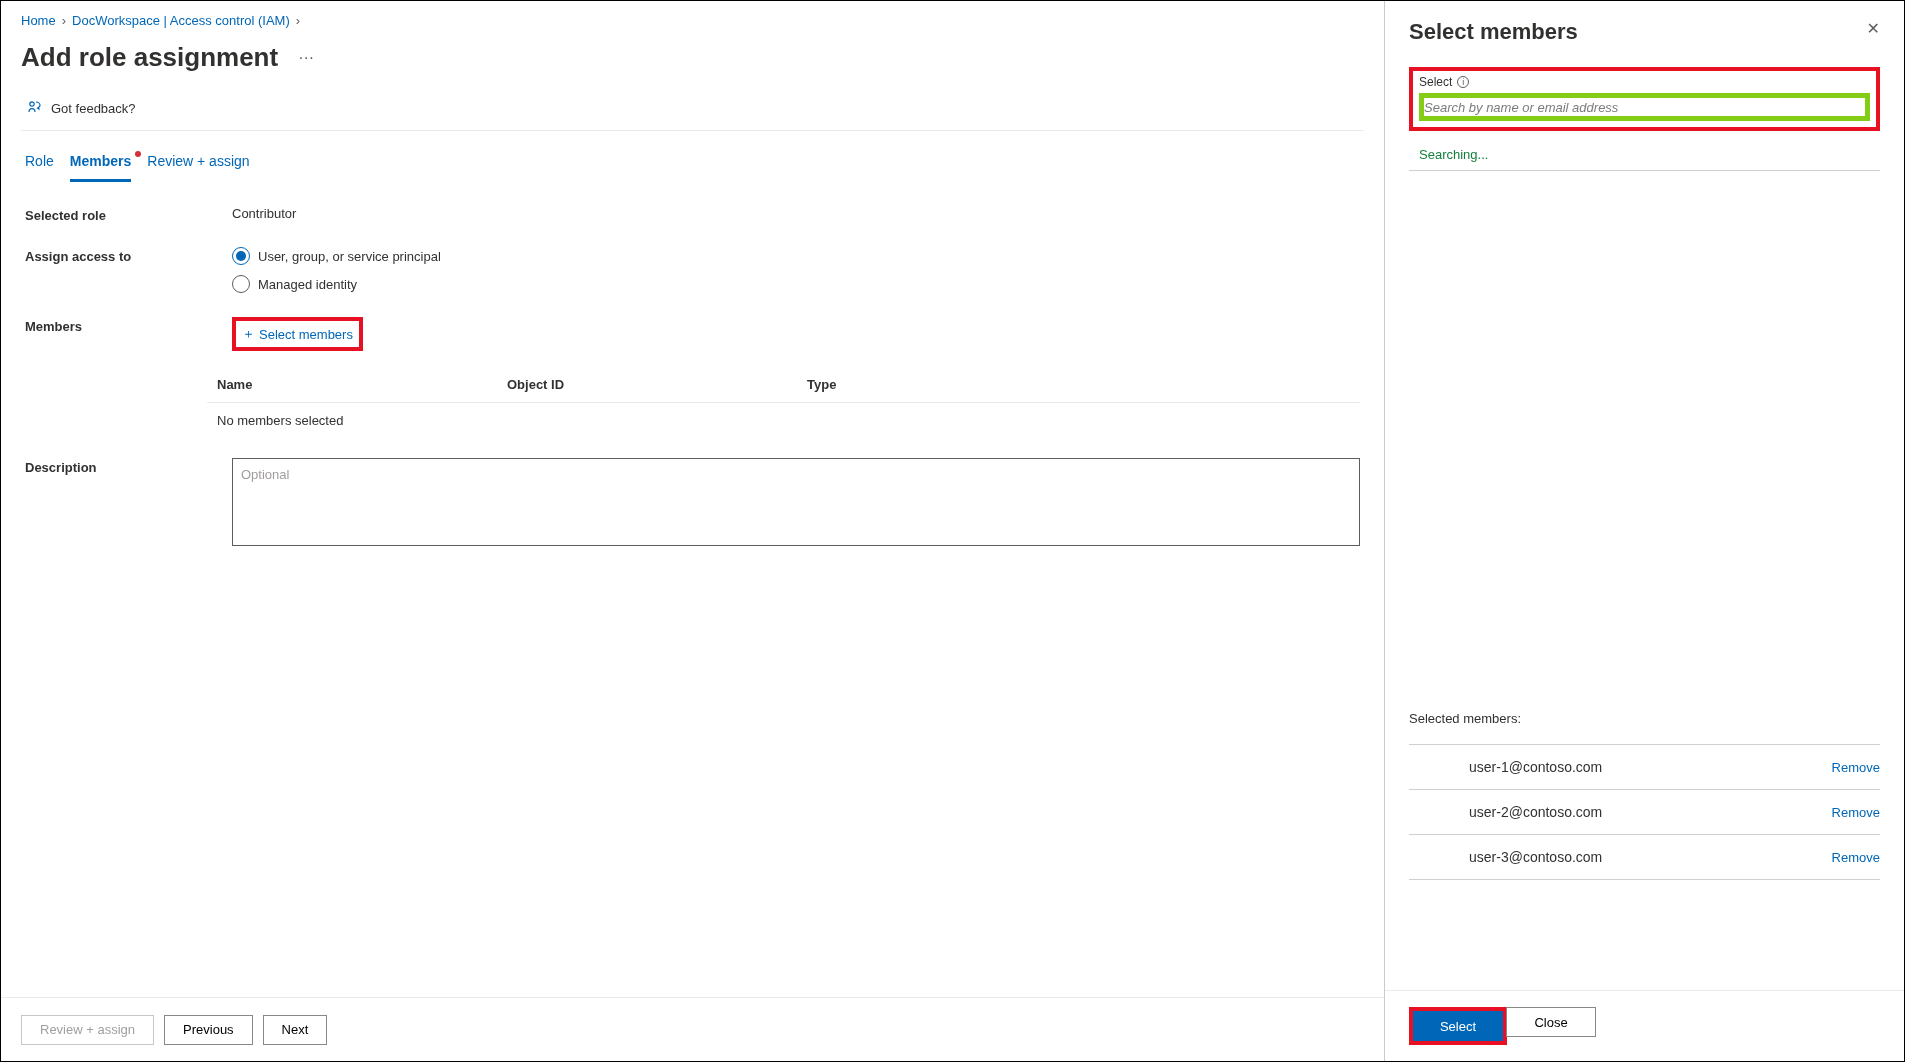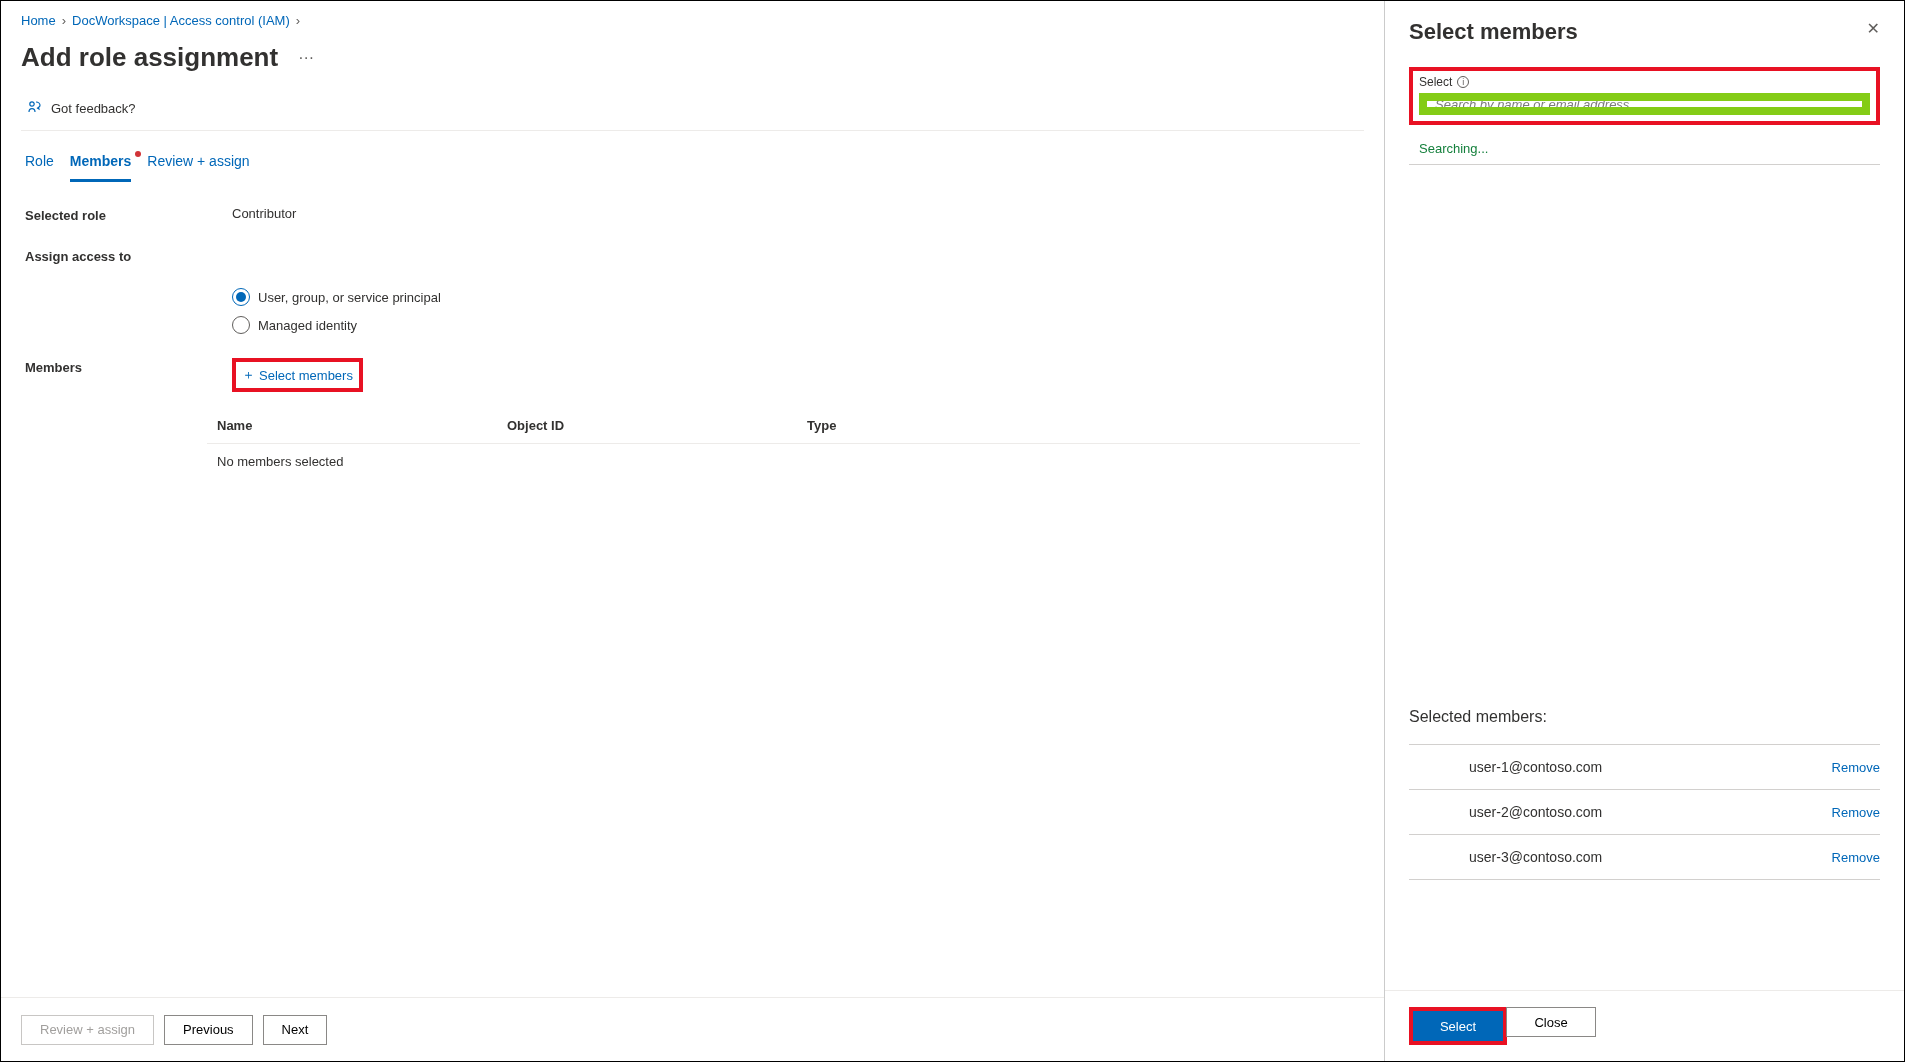--- a/index.html
+++ b/index.html
@@ -24,21 +24,21 @@
 .feedback-bar { display: flex; align-items: center; gap: 8px; padding: 8px 0 12px 6px; border-bottom: 1px solid #edebe9; color: #323130; font-size: 13px; cursor: pointer; }
 .feedback-icon svg { width: 16px; height: 16px; }
 .tabs { display: flex; gap: 16px; padding: 22px 0 0 4px; border-bottom: none; }
 .tab { color: #0067b8; font-size: 14px; padding-bottom: 10px; cursor: pointer; position: relative; }
 .tab.active { font-weight: 600; border-bottom: 3px solid #0067b8; }
 .tab .dot { position: absolute; top: -2px; right: -10px; width: 6px; height: 6px; background: #d13438; border-radius: 50%; }
 .form-area { padding: 24px 4px 0 4px; flex: 1; overflow: auto; }
 .form-row { display: flex; align-items: flex-start; margin-bottom: 24px; gap: 25px; }
 .form-label { width: 182px; font-size: 13px; font-weight: 600; color: #323130; padding-top: 2px; }
 .form-value { flex: 1; font-size: 13px; color: #323130; }
-.radio-group { display: flex; flex-direction: column; gap: 10px; margin-top: 41px; }
+.radio-group { display: flex; flex-direction: column; gap: 10px; }
 .radio-option { display: flex; align-items: center; gap: 8px; cursor: pointer; }
 .radio-outer { width: 18px; height: 18px; border-radius: 50%; border: 1px solid #605e5c; display: flex; align-items: center; justify-content: center; }
 .radio-option.selected .radio-outer { border-color: #0067b8; }
 .radio-inner { width: 10px; height: 10px; border-radius: 50%; background: #0067b8; display: none; }
 .radio-option.selected .radio-inner { display: block; }
 .select-members-link { display: inline-flex; align-items: center; gap: 4px; color: #0067b8; cursor: pointer; font-size: 13px; padding: 4px 6px; }
 .hl-red { border: 4px solid #e81123; display: inline-block; }
 .table-area { margin-left: 182px; margin-top: -8px; margin-bottom: 20px; }
 .table-head { display: flex; padding: 10px 0; border-bottom: 1px solid #edebe9; }
 .th { font-size: 13px; font-weight: 600; }
@@ -54,26 +54,26 @@
 .btn.primary { background: #0067b8; border-color: #0067b8; color: #fff; }
 
 .panel { position: absolute; right: 0; top: 0; bottom: 0; width: 520px; border-left: 1px solid #CBCBCB; background: #fff; display: flex; flex-direction: column; }
 .panel-header { display: flex; justify-content: space-between; align-items: flex-start; padding: 18px 24px 10px 24px; }
 .panel-title { font-size: 22px; font-weight: 600; }
 .close-x { cursor: pointer; color: #605e5c; font-size: 16px; }
 .panel-body { flex: 1; padding: 12px 24px 0 24px; overflow: auto; display: flex; flex-direction: column; }
 .search-block-hl { border: 4px solid #e81123; padding: 4px 6px 6px 6px; margin-bottom: 16px; }
 .search-label { font-size: 12px; color: #323130; display: flex; align-items: center; gap: 5px; margin-bottom: 4px; }
 .info-icon { width: 12px; height: 12px; border: 1px solid #605e5c; border-radius: 50%; display: inline-flex; align-items: center; justify-content: center; font-size: 9px; color: #605e5c; }
-.search-input { width: 100%; height: 22px; border: 8px solid #84cc16; padding: 0 8px; font-size: 13px; outline: none; }
+.search-input { width: 100%; height: 28px; border: 5px solid #84cc16; padding: 0 0; font-size: 13px; outline: none; }
 .search-input::placeholder { color: #7c7c7c; font-style: italic; }
 .searching-text { color: #15803d; font-size: 13px; padding-left: 10px; padding-bottom: 8px; }
 .divider { border-bottom: 1px solid #d2d0ce; }
 .spacer-flex { flex: 1; min-height: 260px;}
-.selected-heading { font-size: 16px; color: #323130; margin: 8px 0 18px 0; }
+.selected-heading { font-size: 13px; color: #323130; margin: 8px 0 18px 0; }
 .member-row { display: flex; justify-content: space-between; align-items: center; padding: 14px 0 14px 60px; border-bottom: 1px solid #d2d0ce; }
 .member-row:first-of-type { border-top: 1px solid #d2d0ce; }
 .member-email { font-size: 14px; color: #323130; }
 .remove-link { color: #0067b8; font-size: 13px; cursor: pointer; }
 .panel-footer { border-top: 1px solid #edebe9; padding: 16px 24px; display: flex; gap: 0px; }
 .select-btn-hl { border: 4px solid #e81123; display: inline-flex; }
 .panel-footer .btn { height: 30px; min-width: 90px; }
 </style>
 </head>
 <body>
@@ -146,20 +146,26 @@
 
     <div class="table-area">
       <div class="table-head">
         <div class="th col-name">Name</div>
         <div class="th col-obj">Object ID</div>
         <div class="th col-type">Type</div>
       </div>
       <div class="empty-row">No members selected</div>
     </div>
 
+    <div class="form-row">
+      <div class="form-label">Description</div>
+      <div class="form-value desc-field">
+        <textarea placeholder="Optional" style=""></textarea>
+      </div>
+    </div>
   </div>
 </div>
 
 <div class="footer">
   <button class="btn disabled">Review + assign</button>
   <button class="btn">Previous</button>
   <button class="btn">Next</button>
 </div>
 
 <div class="panel">

